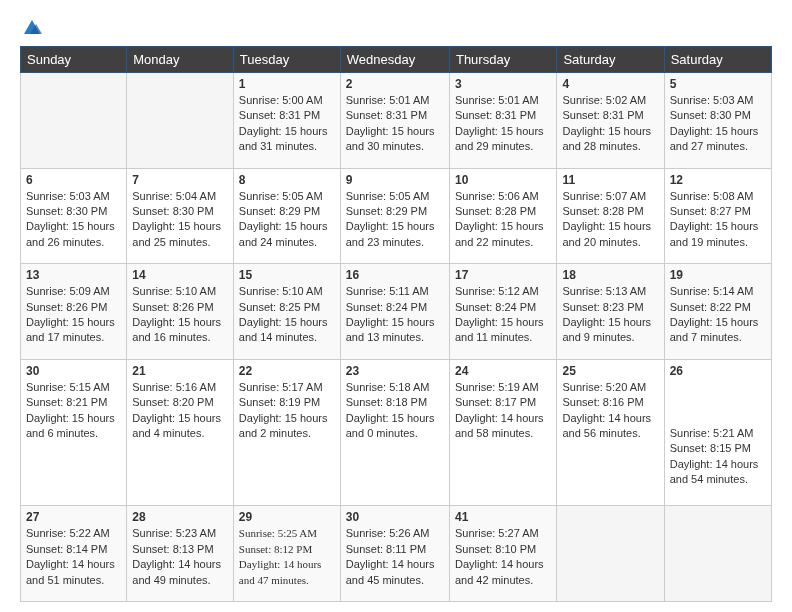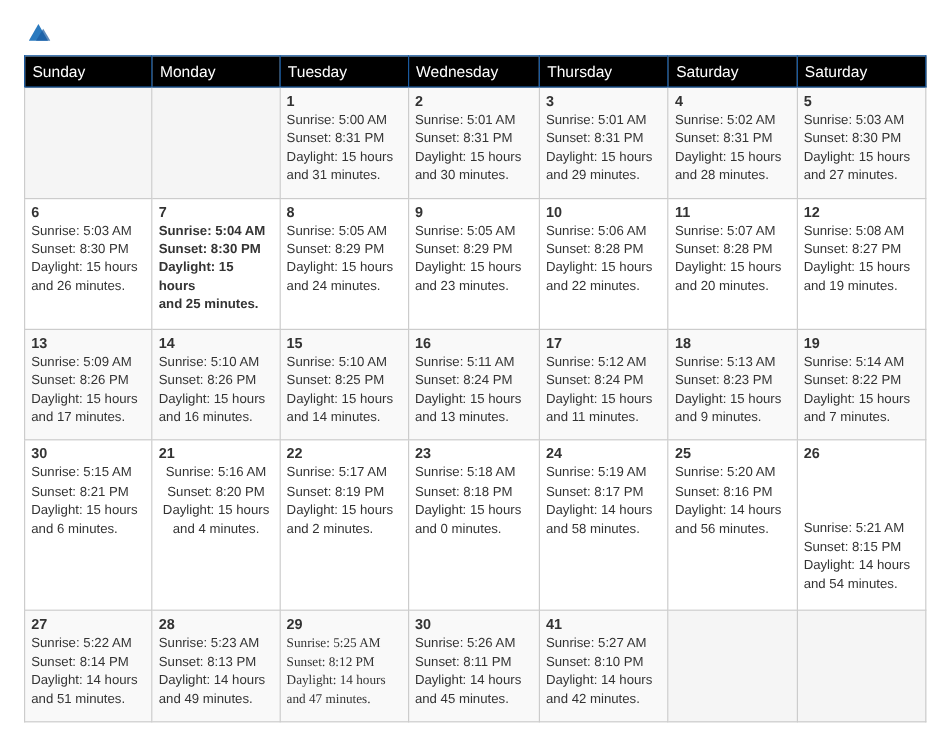--- a/index.html
+++ b/index.html
@@ -59,21 +59,21 @@
     .location {
       font-size: 14px;
       color: #555;
     }
     .calendar {
       width: 100%;
       border-collapse: collapse;
       flex: 1;
     }
     .calendar thead th {
-      background-color: #000000;
+      background-color: #404040;
       color: white;
       padding: 5px 6px;
       text-align: left;
       font-size: 13px;
       font-weight: normal;
       border: 1px solid #1a5a9f;
     }
     .calendar tbody td {
       border: 1px solid #ccc;
       vertical-align: top;
@@ -182,21 +182,21 @@
         <tr>
           <td>
             <span class="day-num">6</span>
             <div class="day-info" style="white-space: pre-line;">Sunrise: 5:03 AM
 Sunset: 8:30 PM
 Daylight: 15 hours
 and 26 minutes.</div>
           </td>
           <td>
             <span class="day-num">7</span>
-            <div class="day-info" style="white-space: pre-line; font-weight: bold;">Sunrise: 5:04 AM
+            <div class="day-info" style="white-space: pre-line;">Sunrise: 5:04 AM
 Sunset: 8:30 PM
 Daylight: 15 hours
 and 25 minutes.</div>
           </td>
           <td>
             <span class="day-num">8</span>
             <div class="day-info" style="white-space: pre-line;">Sunrise: 5:05 AM
 Sunset: 8:29 PM
 Daylight: 15 hours
 and 24 minutes.</div>
@@ -284,21 +284,21 @@
         <tr>
           <td>
             <span class="day-num">30</span>
             <div class="day-info" style="white-space: pre-line;">Sunrise: 5:15 AM
 Sunset: 8:21 PM
 Daylight: 15 hours
 and 6 minutes.</div>
           </td>
           <td>
             <span class="day-num">21</span>
-            <div class="day-info" style="white-space: pre-line; text-align: center;">Sunrise: 5:16 AM
+            <div class="day-info" style="white-space: pre-line;">Sunrise: 5:16 AM
 Sunset: 8:20 PM
 Daylight: 15 hours
 and 4 minutes.</div>
           </td>
           <td>
             <span class="day-num">22</span>
             <div class="day-info" style="white-space: pre-line;">Sunrise: 5:17 AM
 Sunset: 8:19 PM
 Daylight: 15 hours
 and 2 minutes.</div>

